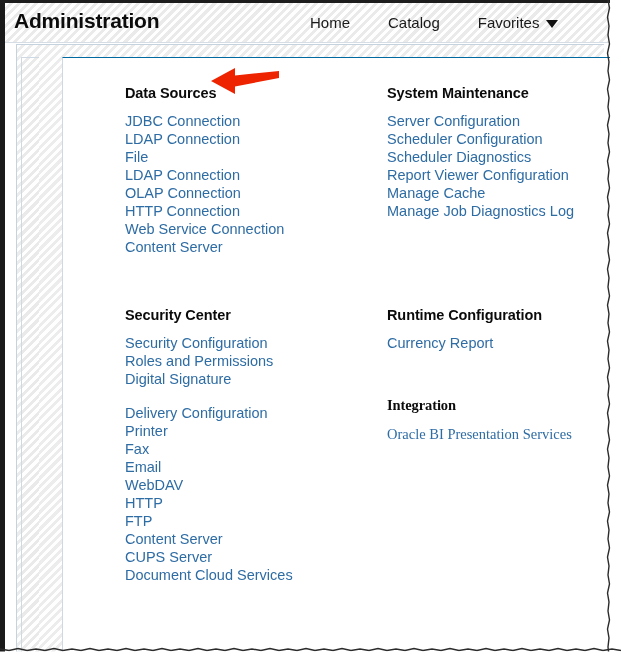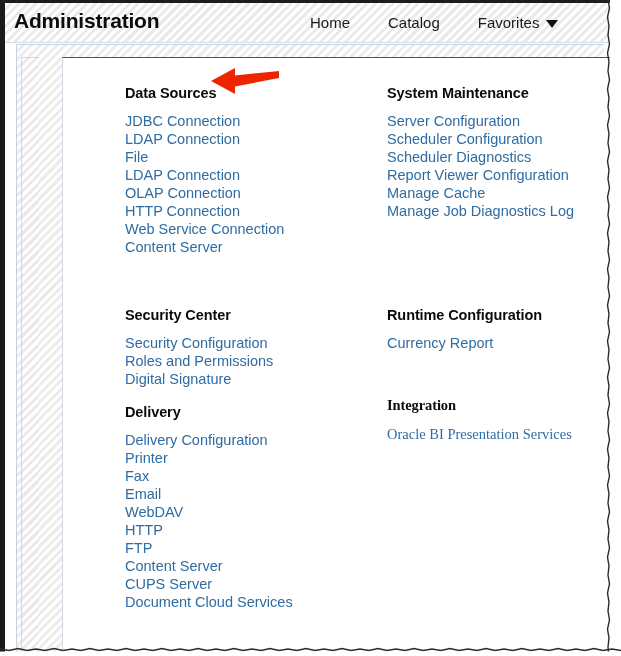--- a/index.html
+++ b/index.html
@@ -272,21 +272,20 @@
         <div class="group" style="top:222px;">
           <div class="group-title">Security Center</div>
           <ul class="group-links">
             <li><a class="group-link" href="#">Security Configuration</a></li>
             <li><a class="group-link" href="#">Roles and Permissions</a></li>
             <li><a class="group-link" href="#">Digital Signature</a></li>
           </ul>
         </div>
 
         <div class="group" style="top:319px;">
-          <div class="group-title">Delivery</div>
           <ul class="group-links">
             <li><a class="group-link" href="#">Delivery Configuration</a></li>
             <li><a class="group-link" href="#">Printer</a></li>
             <li><a class="group-link" href="#">Fax</a></li>
             <li><a class="group-link" href="#">Email</a></li>
             <li><a class="group-link" href="#">WebDAV</a></li>
             <li><a class="group-link" href="#">HTTP</a></li>
             <li><a class="group-link" href="#">FTP</a></li>
             <li><a class="group-link" href="#">Content Server</a></li>
             <li><a class="group-link" href="#">CUPS Server</a></li>

